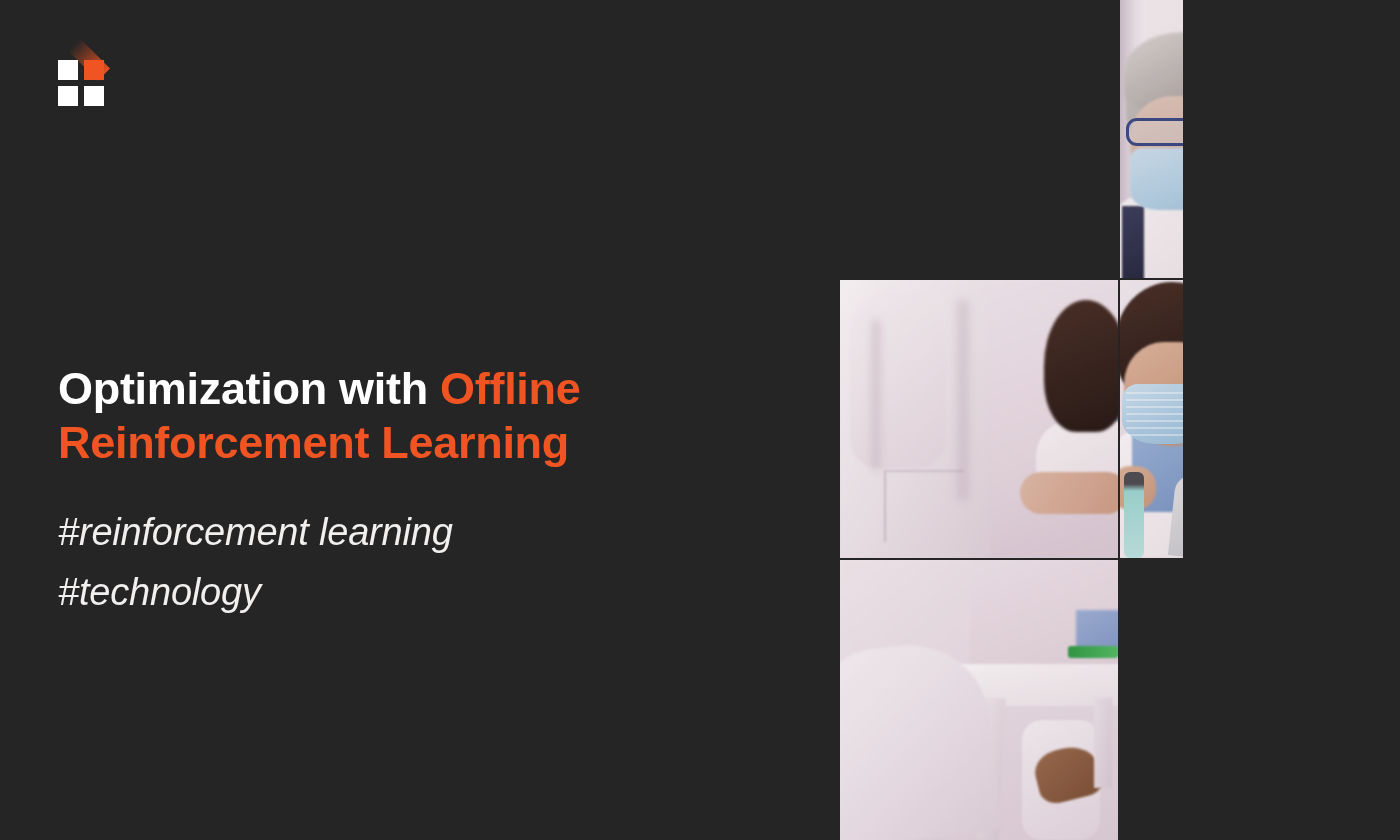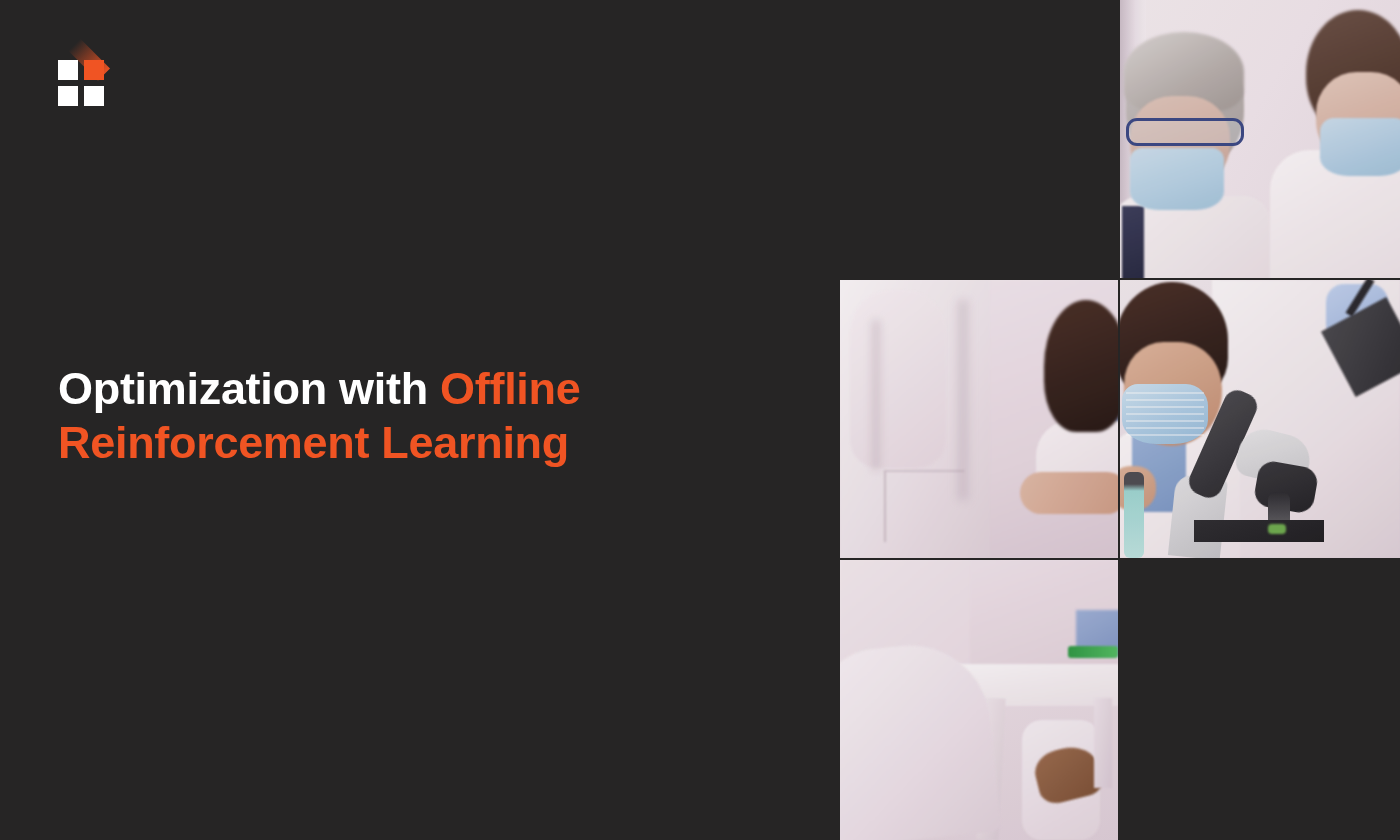--- a/index.html
+++ b/index.html
@@ -10,21 +10,21 @@
     width: 1400px;
     height: 840px;
     background: #262525;
     font-family: "Liberation Sans", sans-serif;
     overflow: hidden;
     position: relative;
   }
 
   .slide {
     position: relative;
-    width: 1400px;
+    width: 1183px;
     height: 840px;
     background: #262525;
     overflow: hidden;
   }
 
   
   .logo {
     position: absolute;
     left: 58px;
     top: 60px;
@@ -448,20 +448,24 @@
     <div class="logo-sq tl"></div>
     <div class="logo-streak"></div>
     <div class="logo-sq tr"></div>
     <div class="logo-sq bl"></div>
     <div class="logo-sq br"></div>
   </div>
 
   <div class="text-block">
     <h1 class="headline"><span>Optimization with </span><span class="accent">Offline Reinforcement Learning</span></h1>
 
+    <div class="tags">
+      <span class="tag-line">#reinforcement learning</span>
+      <span class="tag-line">#technology</span>
+    </div>
   </div>
 
   <div class="collage">
 
     <div class="tile top-right">
       <div class="scene">
         <div class="tr-wall"></div>
         <div class="tr-window"></div>
         <div class="tr-coat-l"></div>
         <div class="tr-tie"></div>

